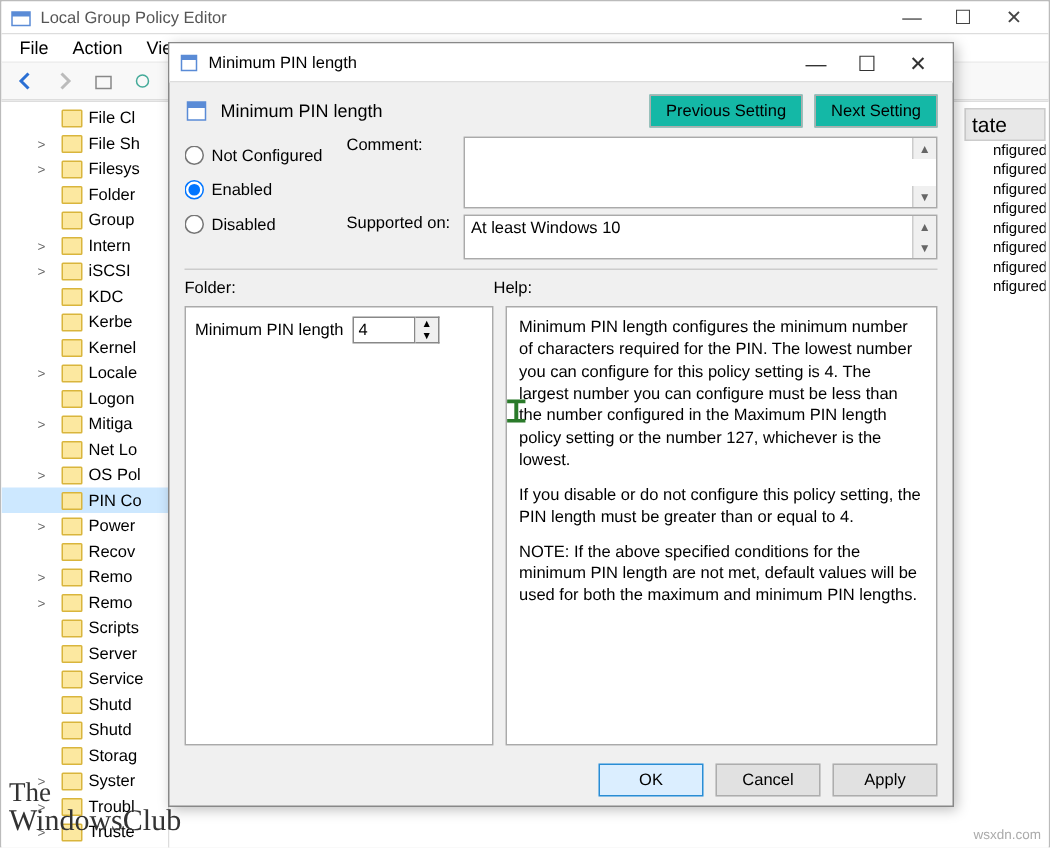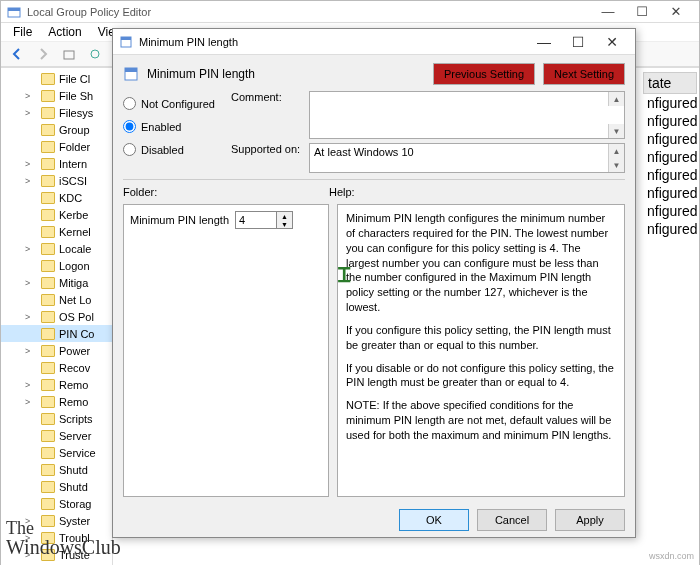--- a/index.html
+++ b/index.html
@@ -121,24 +121,25 @@
       top: 4px;
       width: 54px;
     }
     .settings-list .hdr {
       background: #e8e8e8;
       border: 1px solid #ccc;
       font-size: 14px;
       padding: 2px 4px;
     }
     .settings-list .row {
-      font-size: 14px;
+      font-size: 10px;
       padding: 1px 4px;
       white-space: nowrap;
       overflow: hidden;
+      margin-left: 15px;
     }
     .watermark {
       position: absolute;
       left: 6px;
       bottom: 8px;
       font-family: Georgia, serif;
       color: #333;
       line-height: 1;
       pointer-events: none;
     }
@@ -197,21 +198,21 @@
     .dlg-header-row .hdr-icon {
       width: 16px; height: 16px;
     }
     .dlg-header-row .hdr-title {
       font-size: 12px;
       flex: 1;
     }
     .dlg-navbtn {
       height: 22px;
       padding: 0 10px;
-      background: #b91c1c;
+      background: #14b8a6;
       border: 1px solid #adadad;
       font-size: 11px;
     }
     .config-row {
       display: flex;
       gap: 8px;
     }
     .radio-col {
       width: 100px;
       display: flex;
@@ -420,26 +421,26 @@
           <span>File Sh</span>
         </div>
         <div class="tree-item">
           <span class="exp">&gt;</span>
           <span class="folder-icon"></span>
           <span>Filesys</span>
         </div>
         <div class="tree-item">
           <span class="exp"></span>
           <span class="folder-icon"></span>
+          <span>Folder</span>
+        </div>
+        <div class="tree-item">
+          <span class="exp"></span>
+          <span class="folder-icon"></span>
           <span>Group</span>
-        </div>
-        <div class="tree-item">
-          <span class="exp"></span>
-          <span class="folder-icon"></span>
-          <span>Folder</span>
         </div>
         <div class="tree-item">
           <span class="exp">&gt;</span>
           <span class="folder-icon"></span>
           <span>Intern</span>
         </div>
         <div class="tree-item">
           <span class="exp">&gt;</span>
           <span class="folder-icon"></span>
           <span>iSCSI</span>
@@ -660,21 +661,20 @@
             <input type="text" value="4" style="">
             <span class="spin-btns">
               <span>▲</span>
               <span>▼</span>
             </span>
           </span>
         </div>
       </div>
       <div class="help-panel">
         <p>Minimum PIN length configures the minimum number of characters required for the PIN.  The lowest number you can configure for this policy setting is 4.  The largest number you can configure must be less than the number configured in the Maximum PIN length policy setting or the number 127, whichever is the lowest.</p>
-        <p>If you configure this policy setting, the PIN length must be greater than or equal to this number.</p>
         <p>If you disable or do not configure this policy setting, the PIN length must be greater than or equal to 4.</p>
         <p>NOTE: If the above specified conditions for the minimum PIN length are not met, default values will be used for both the maximum and minimum PIN lengths.</p>
       </div>
     </div>
 
     <div class="dlg-buttons">
       <button class="dlg-btn primary">OK</button>
       <button class="dlg-btn">Cancel</button>
       <button class="dlg-btn">Apply</button>
     </div>

